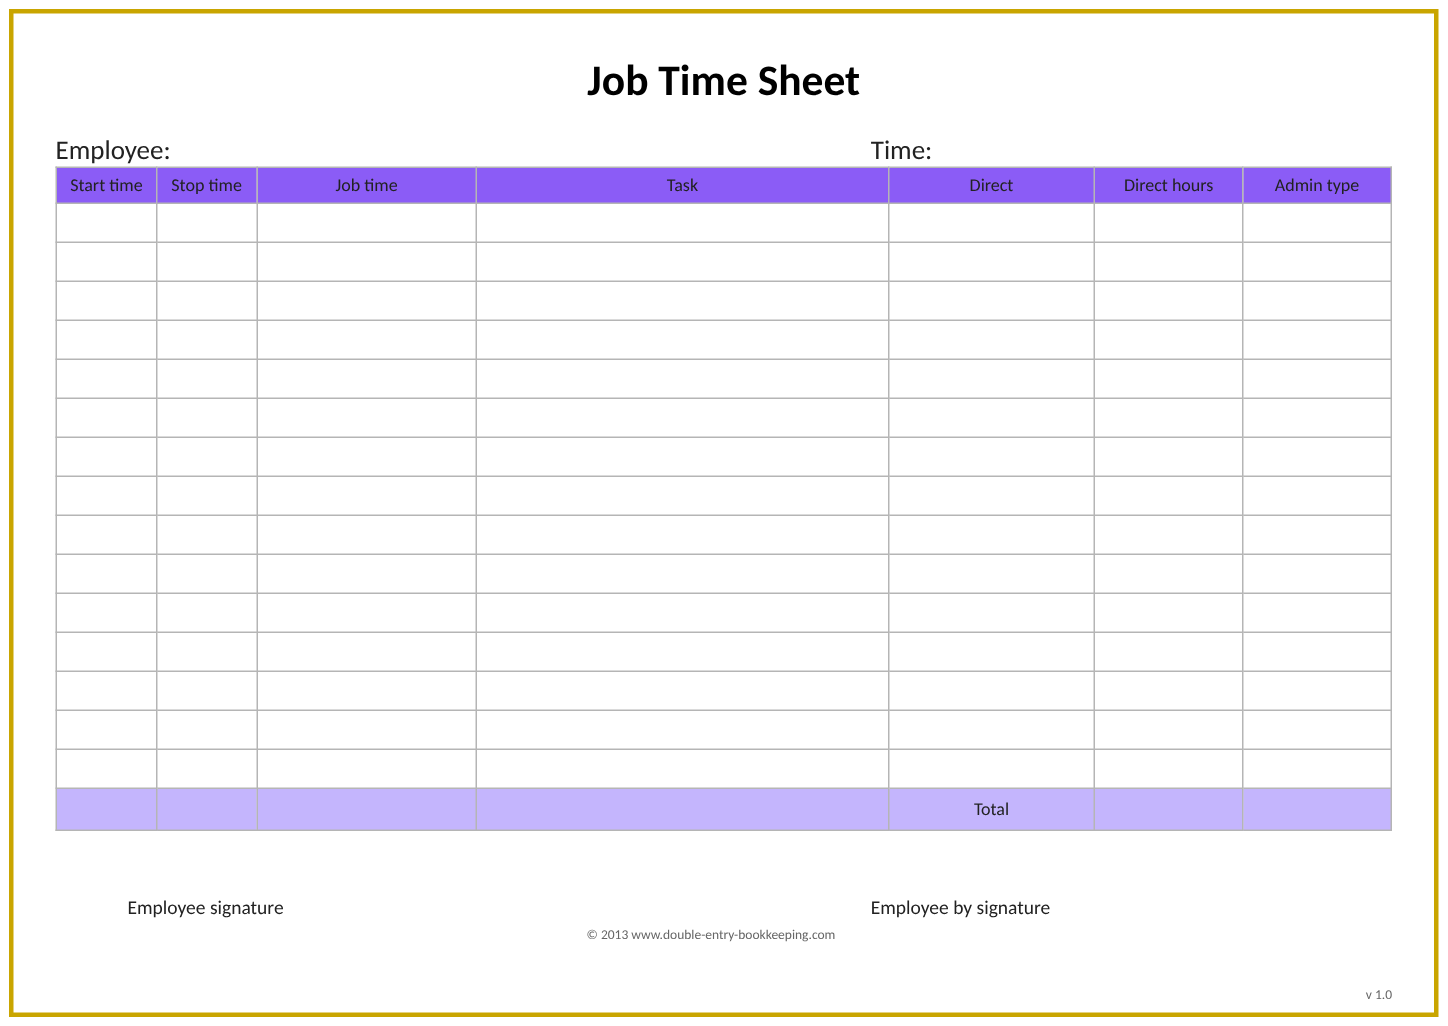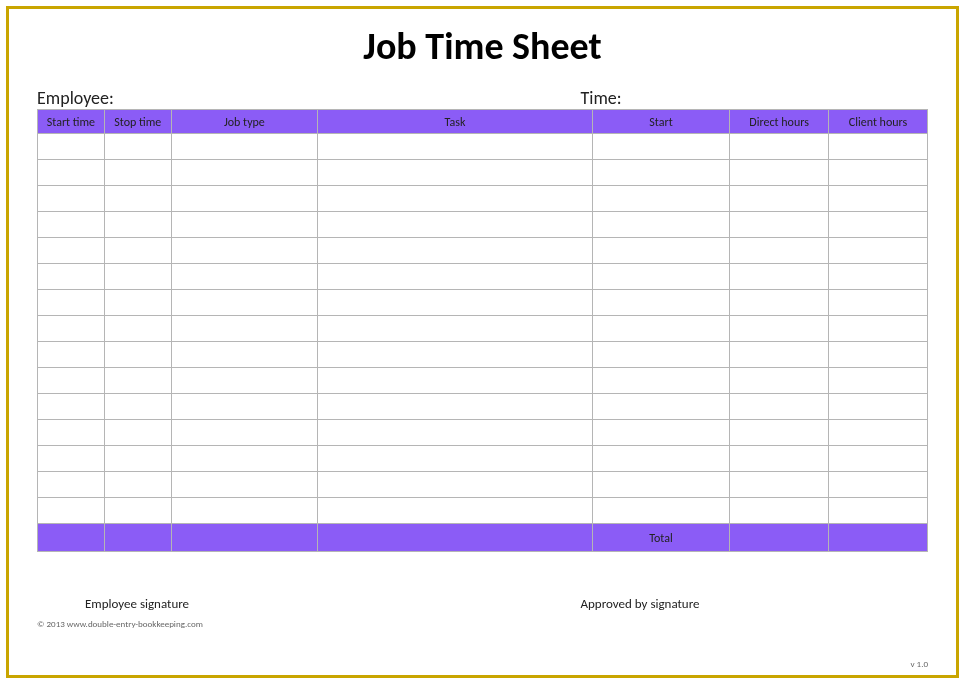--- a/index.html
+++ b/index.html
@@ -12,24 +12,24 @@
     }
     .outer-frame {
       position: absolute;
       top: 6px; left: 6px; right: 6px; bottom: 6px;
       border: 3px solid #c9a500;
       background: #fff;
       padding: 10px 28px 24px 28px;
     }
     .title {
       text-align: center;
-      font-size: 38px;
+      font-size: 29px;
       font-weight: bold;
       color: #000;
-      margin-top: 4px;
+      margin-top: 16px;
       margin-bottom: 18px;
     }
     .info-row {
       display: flex;
       font-size: 18px;
       color: #222;
       align-items: flex-end;
     }
     .info-employee { width: 61%; }
     .info-date { width: 39%; }
@@ -54,40 +54,40 @@
       font-weight: normal;
     }
     table.timesheet .col-start { width: 7.3%; }
     table.timesheet .col-stop  { width: 7.3%; }
     table.timesheet .col-job   { width: 16%; }
     table.timesheet .col-task  { width: 30%; }
     table.timesheet .col-client{ width: 15%; }
     table.timesheet .col-direct{ width: 10.8%; }
     table.timesheet .col-admin { width: 10.8%; }
     tr.total-row td {
-      background: #8b5cf6;
+      background: #c4b5fd;
       height: 28px;
     }
     .sig-row {
       display: flex;
       font-size: 13px;
       color: #222;
       margin-top: 44px;
     }
     .sig-emp { width: 61%; padding-left: 48px; }
     .sig-app { width: 39%; }
     .footer {
       position: absolute;
       bottom: 6px; left: 28px; right: 28px;
       display: flex;
       justify-content: space-between;
       font-size: 9px;
       color: #666;
     }
-    .footer .center { position:absolute; left:0; right:17px; text-align:left; }
+    .footer .center { position:absolute; left:0; right:17px; text-align:center; }
     .footer .right { margin-left:auto;margin-top:40px; }
   </style>
 </head>
 <body>
 
 <div class="outer-frame">
   <h1 class="title">Job Time Sheet</h1>
 
   <div class="info-row">
     <div class="info-employee">Employee:</div>
@@ -101,25 +101,25 @@
         <col class="col-job">
         <col class="col-task">
         <col class="col-client">
         <col class="col-direct">
         <col class="col-admin">
     </colgroup>
     <thead>
       <tr>
         <th>Start time</th>
         <th>Stop time</th>
-        <th>Job type</th>
+        <th>Job time</th>
         <th>Task</th>
-        <th>Start</th>
+        <th>Direct</th>
         <th>Direct hours</th>
-        <th>Client hours</th>
+        <th>Admin type</th>
       </tr>
     </thead>
     <tbody id="rows-body">
         <tr>
           <td></td>
           <td></td>
           <td></td>
           <td></td>
           <td></td>
           <td></td>
@@ -260,20 +260,20 @@
         <td></td>
         <td>Total</td>
         <td></td>
         <td></td>
       </tr>
     </tbody>
   </table>
 
   <div class="sig-row">
     <div class="sig-emp">Employee signature</div>
-    <div class="sig-app">Approved by signature</div>
+    <div class="sig-app">Employee by signature</div>
   </div>
 
   <div class="footer">
     <span class="center">© 2013 www.double-entry-bookkeeping.com</span>
     <span class="right">v 1.0</span>
   </div>
 </div>
 
 </body></html>

